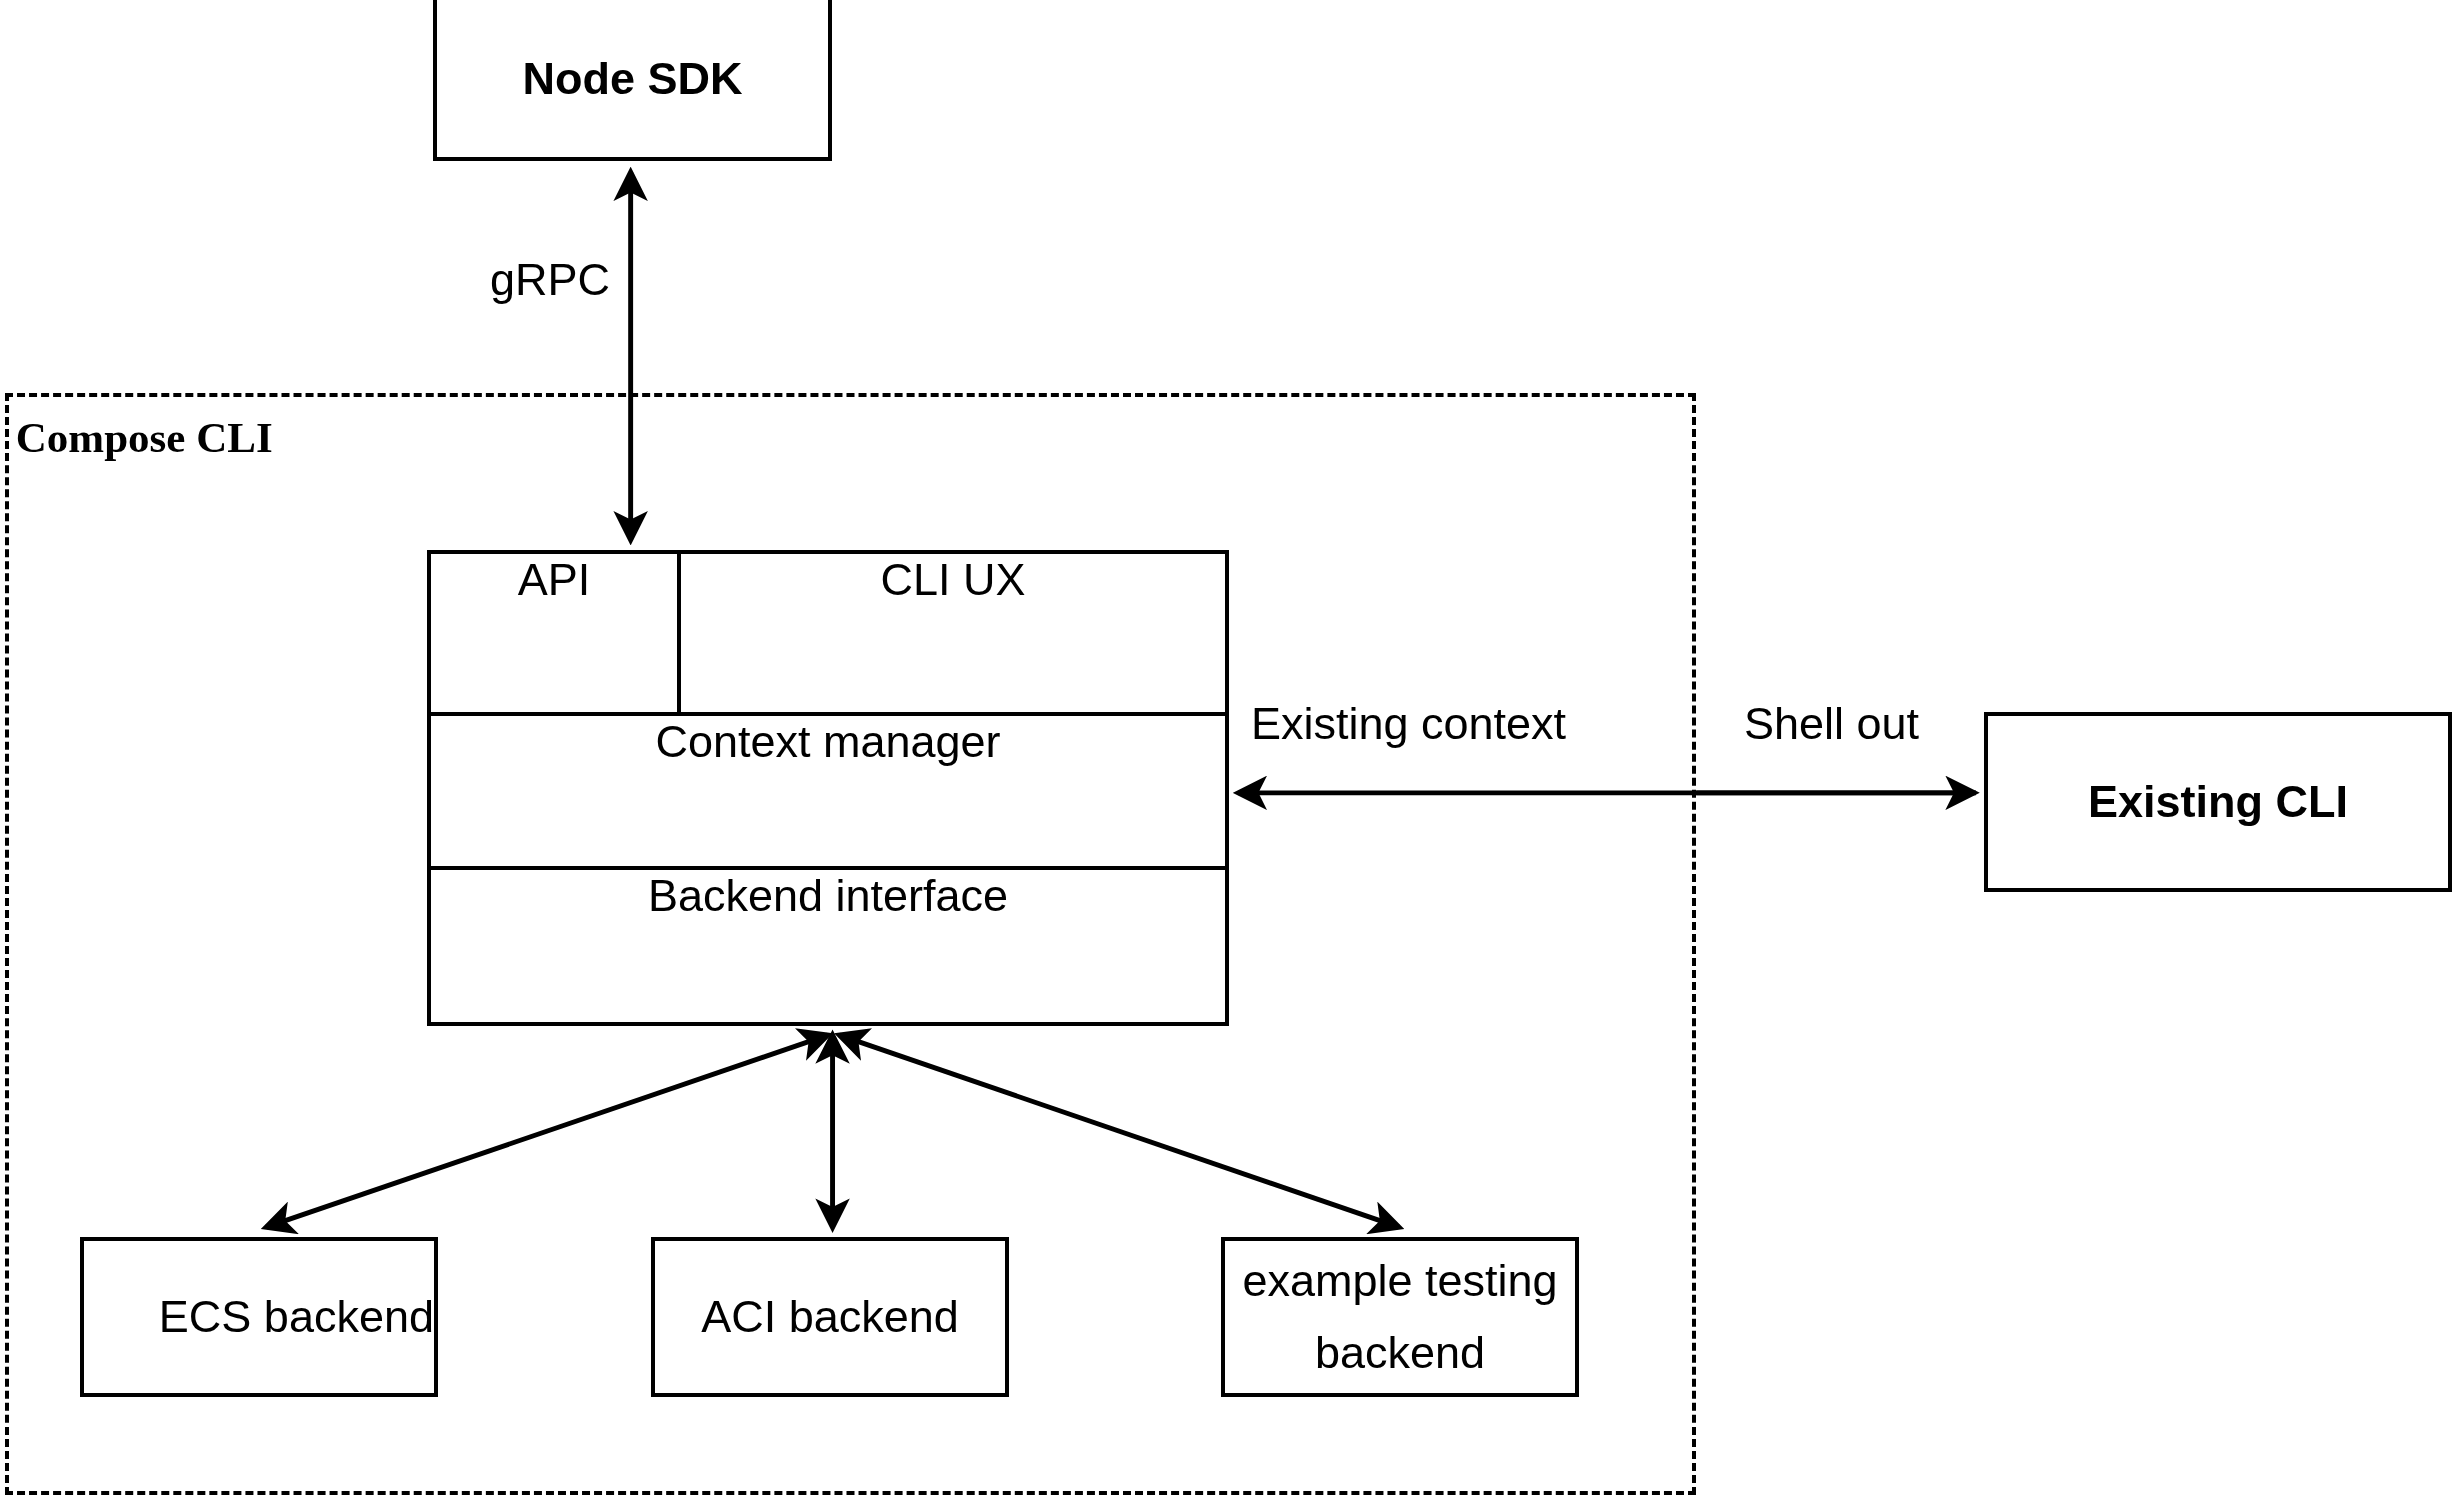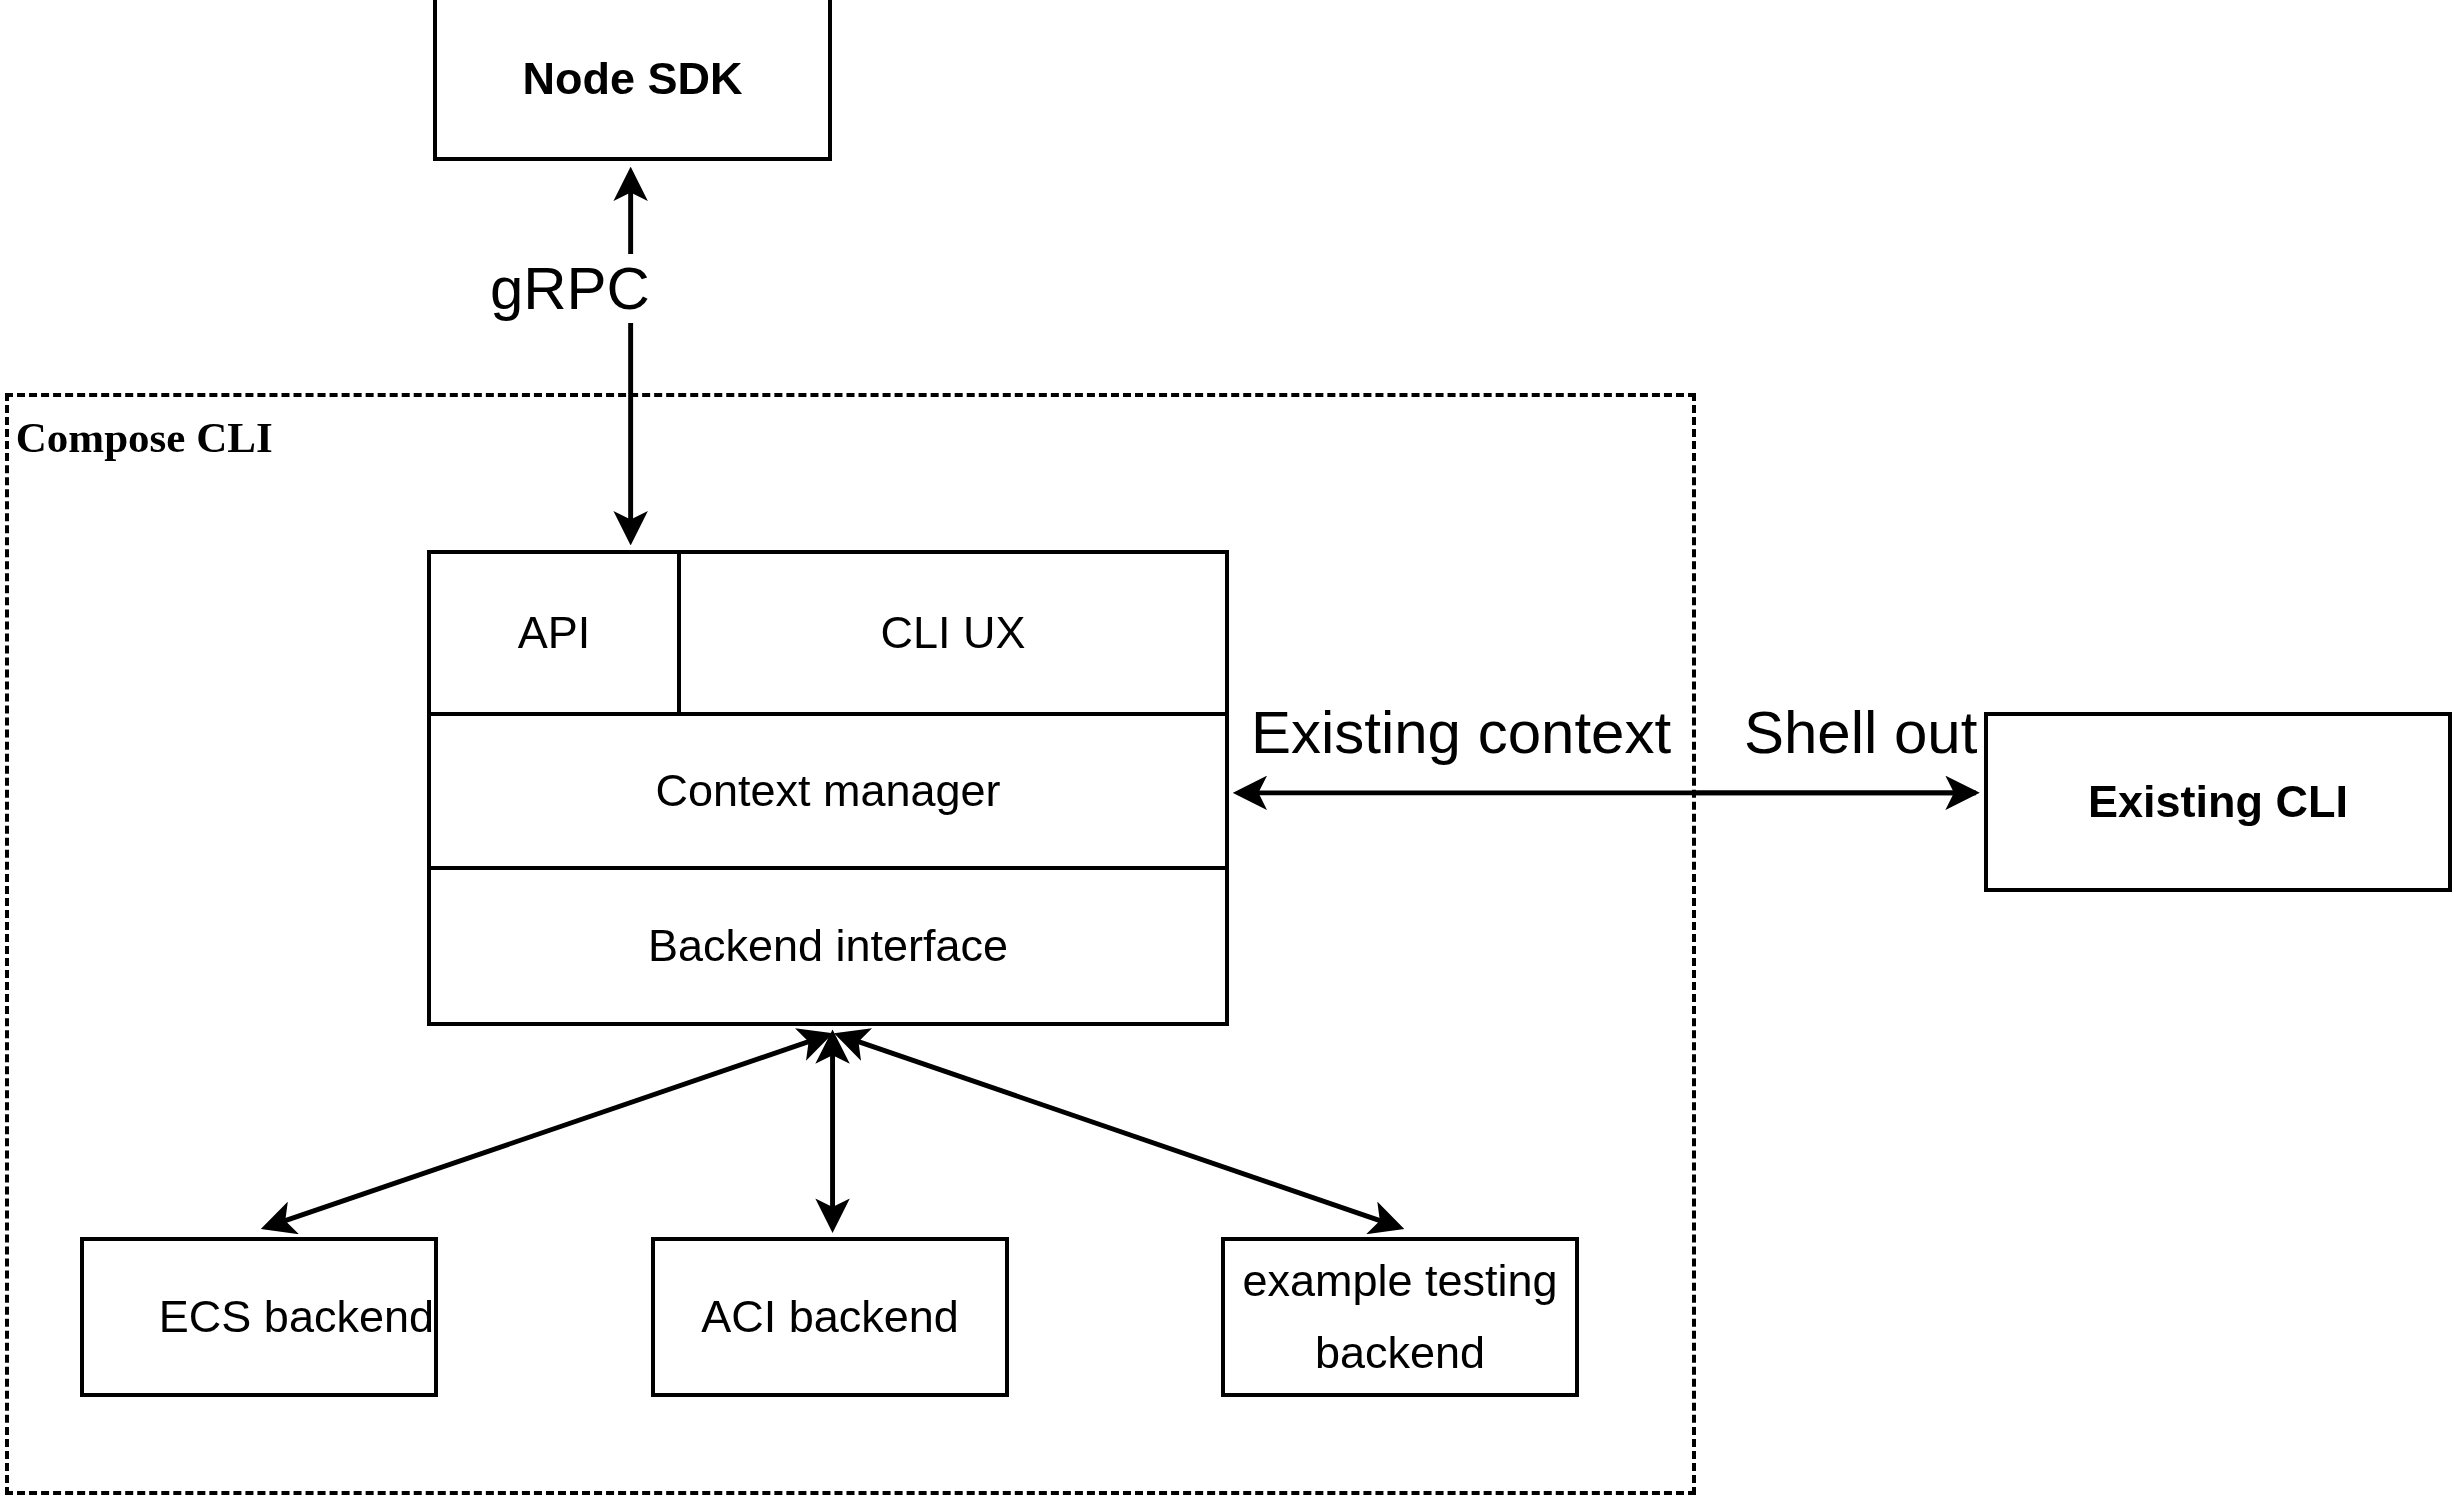--- a/index.html
+++ b/index.html
@@ -48,21 +48,21 @@
   .group-label {
     position: absolute;
     font-size: 43px;
     font-weight: bold;
     color: #000000;
     white-space: nowrap;
     font-family: Liberation Serif, serif;
   }
   .edge-label {
     position: absolute;
-    font-size: 60px;
+    font-size: 45px;
     color: #000000;
     white-space: nowrap;
     background: #ffffff;
     padding: 0 3.9px;
     font-family: "Liberation Sans", sans-serif;
   }
   .stack {
     position: absolute;
     box-sizing: border-box;
     border: 4.9px solid #000000;
@@ -73,21 +73,20 @@
   .stack-row {
     display: flex;
     flex-direction: row;
     box-sizing: border-box;
     flex: 0 0 auto;
   }
   .stack-row + .stack-row { border-top: 4.9px solid #000000; }
   .stack-cell {
     box-sizing: border-box;
     display: flex;
-    align-items: center;
     justify-content: center;
     text-align: center;
     font-size: 45px;
     color: #000000;
     font-family: "Liberation Sans", sans-serif;
   }
   .stack-cell + .stack-cell { border-left: 4.9px solid #000000; }
 </style>
 </head>
 <body>

